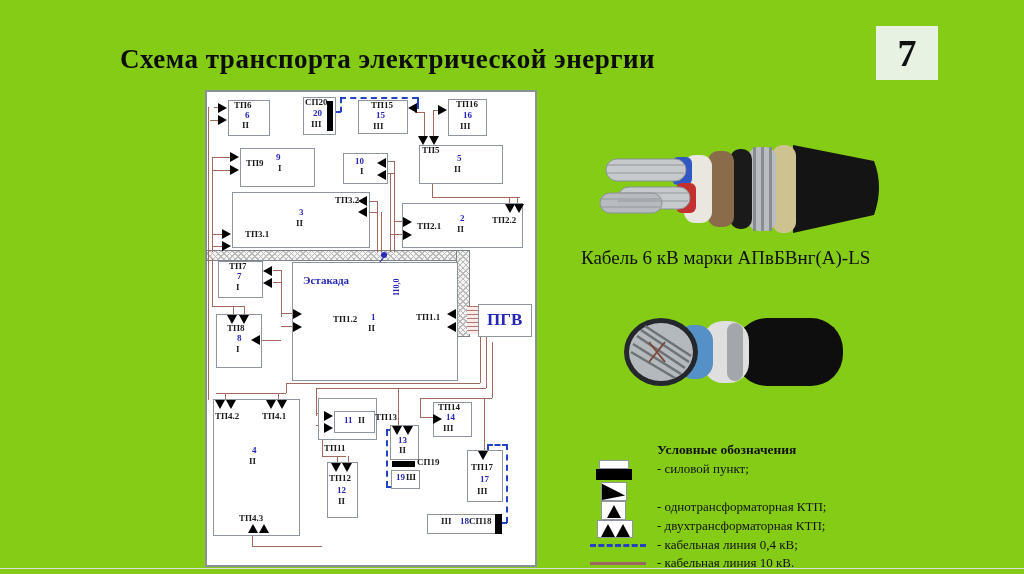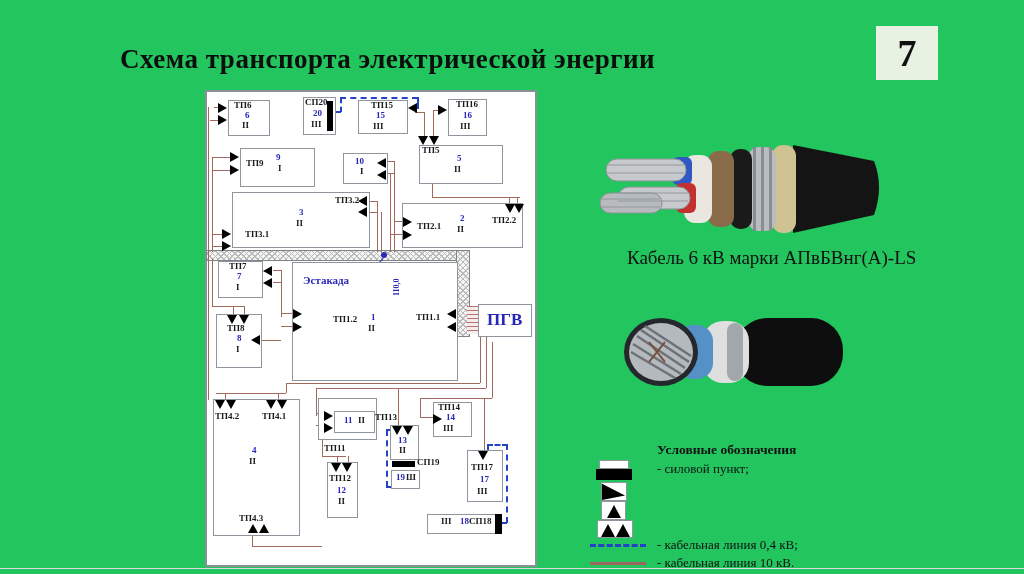--- a/index.html
+++ b/index.html
@@ -1,16 +1,16 @@
 <!DOCTYPE html>
 <html><head>
 <meta charset="utf-8">
 <style>
   html,body{margin:0;padding:0;background:#fff;}
-  #stage{position:relative;width:1024px;height:574px;background:#22c55e;overflow:hidden;
+  #stage{position:relative;width:1024px;height:574px;background:#84cc16;overflow:hidden;
          font-family:"Liberation Serif",serif;}
   .abs{position:absolute;}
   .title{font:bold 27px "Liberation Serif",serif;color:#0d0d0d;letter-spacing:.5px;}
   .pagebox{background:#e7f2e3;text-align:center;font:bold 38px "Liberation Serif",serif;color:#111;
            line-height:54px;}
   .dborder{border:2px solid #8a9097;background:#fff;}
   .dbox{border:1px solid #8f959c;background:#fff;box-sizing:border-box;}
   .lbl{font:bold 9px "Liberation Serif",serif;color:#1a1a1a;white-space:nowrap;line-height:1;}
   .lbl.blue{color:#2626b8;}
   .bar{background:#000;}
@@ -24,21 +24,21 @@
   .wire.v{width:1px;}
   .gray{background:#9aa0a6;}
   .blueline{background:#2a2ab8;}
   .lv.h{height:0;border-top:2px dashed #2343c4;background:none;}
   .lv.v{width:0;border-left:2px dashed #2343c4;background:none;}
   .hatch{background-color:#f4f4f2;border:1px solid #7d838a;box-sizing:border-box;
     background-image:repeating-linear-gradient(45deg,#b9b9b9 0 1px,transparent 1px 4px),
                      repeating-linear-gradient(-45deg,#b9b9b9 0 1px,transparent 1px 4px);}
   .bundle{background-image:repeating-linear-gradient(to bottom,#b4736b 0 1px,#f7eceb 1px 4px);}
   .dot{width:6px;height:6px;border-radius:50%;background:#2a2ab8;}
-  .caption{font:19px "Liberation Serif",serif;color:#111;white-space:nowrap;margin-left:46px;}
+  .caption{font:19px "Liberation Serif",serif;color:#111;white-space:nowrap;}
   .legend-title{font:bold 13.5px "Liberation Serif",serif;color:#111;}
   .legend-item{font:13px "Liberation Serif",serif;color:#111;white-space:nowrap;}
   .sym-outline{border:1px solid #8f959c;background:#fff;box-sizing:border-box;}
   .sym-flag{background:#000;clip-path:polygon(0 4%,96% 74%,0 100%);}
   .lv-sample{height:0;border-top:3px dashed #2343c4;}
   .hv-sample{height:3px;background:#9b6662;}
   .bottom-rule{height:1px;background:#dcdcdc;}
 </style>
 </head>
 <body>
@@ -292,20 +292,22 @@
       <ellipse cx="46" cy="40" rx="37" ry="34" fill="#24282c"></ellipse>
       <ellipse cx="46" cy="40" rx="32" ry="29" fill="#b4b9bd"></ellipse>
       <path d="M22,24 L70,56 M26,18 L74,50 M18,32 L66,62 M30,14 L76,44 M16,40 L60,66" stroke="#6d7276" stroke-width="2.5" fill="none"></path>
       <path d="M34,30 L50,50 M50,30 L34,50" stroke="#7a4a3a" stroke-width="2" fill="none"></path>
     </svg>
   </div>
 
   <div class="abs" style="left:586px;top:438px;width:400px;height:132px;">
     <div class="abs legend-title" style="left:71px;top:4px;">Условные обозначения</div>
     <div class="abs legend-item" style="left:71px;top:23px;">- силовой пункт;</div>
+    <div class="abs legend-item" style="left:71px;top:61px;">- однотрансформаторная КТП;</div>
+    <div class="abs legend-item" style="left:71px;top:80px;">- двухтрансформаторная КТП;</div>
     <div class="abs legend-item" style="left:71px;top:99px;">- кабельная линия 0,4 кВ;</div>
     <div class="abs legend-item" style="left:71px;top:117px;">- кабельная линия 10 кВ.</div>
 
     <div class="abs sym-outline" style="left:13px;top:22px;width:30px;height:9px;"></div>
     <div class="abs bar" style="left:10px;top:31px;width:36px;height:11px;"></div>
     <div class="abs sym-outline" style="left:15px;top:44px;width:26px;height:19px;">
       <div class="sym-flag" style="width:100%;height:100%;"></div>
     </div>
     <div class="abs sym-outline" style="left:15px;top:63px;width:25px;height:19px;">
       <div class="tri up" style="margin:3px auto 0;border-width:0 7px 13px 7px;"></div>

